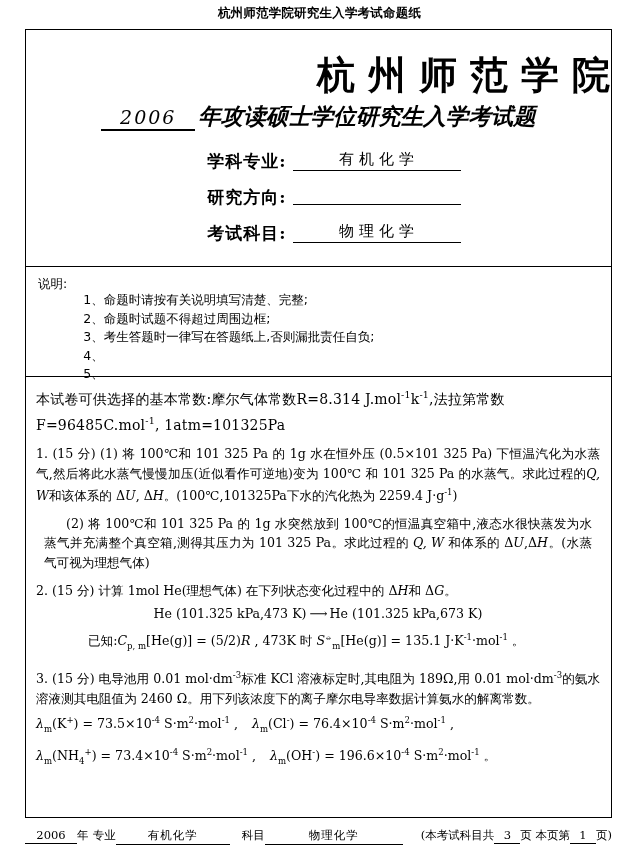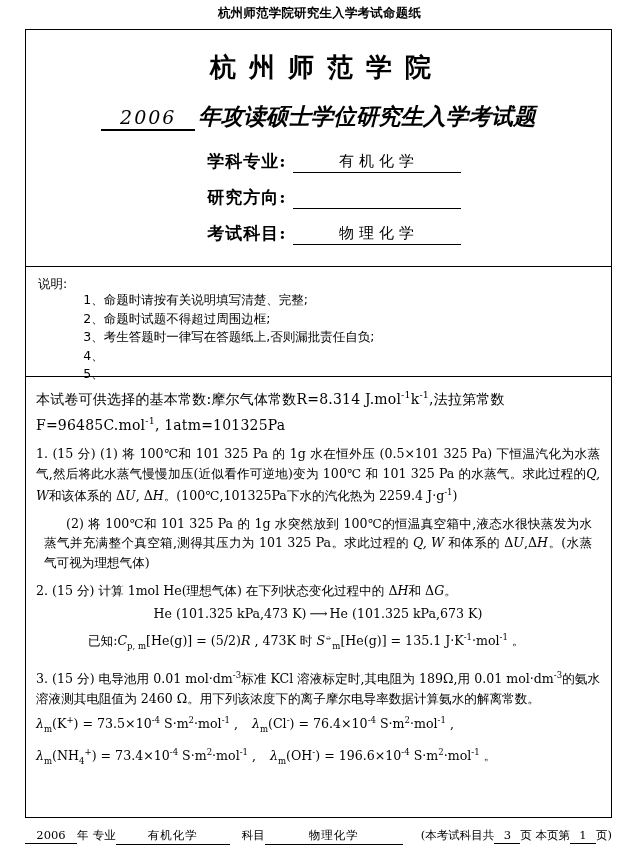--- a/index.html
+++ b/index.html
@@ -32,25 +32,25 @@
   }
 
   
   .title-block{
     position:relative;
     height:237px;
     border-bottom:1.4px solid #000;
     box-sizing:border-box;
   }
   .school-name{
-    position:absolute;left:2px;top:20px;width:100%;
-    text-align:center;
+    position:absolute;left:12px;top:20px;width:100%;
+    text-align:right;
     font-family:"DejaVu Serif","Liberation Serif",serif;
     font-weight:bold;
-    font-size:26px;
+    font-size:38px;
     letter-spacing:13px;
     text-indent:13px;
   }
   .exam-line{
     position:absolute;left:0;top:71px;width:100%;
     text-align:center;
     font-family:"DejaVu Serif","Liberation Serif",serif;
     font-weight:bold;
     font-size:22.5px;
     white-space:nowrap;
@@ -69,21 +69,21 @@
     margin-right:3px;
     vertical-align:baseline;
   }
 
   .field-rows{
     position:absolute;left:0;top:120px;width:100%;
   }
   .field-row{
     display:flex;
     justify-content:center;
-    align-items:flex-end;
+    align-items:flex-start;
     margin-bottom:13px;
     white-space:nowrap;
   }
   .field-label{
     font-family:"DejaVu Serif","Liberation Serif",serif;
     font-weight:bold;
     font-size:17px;
     letter-spacing:1px;
     width:110px;
     text-align:right;

